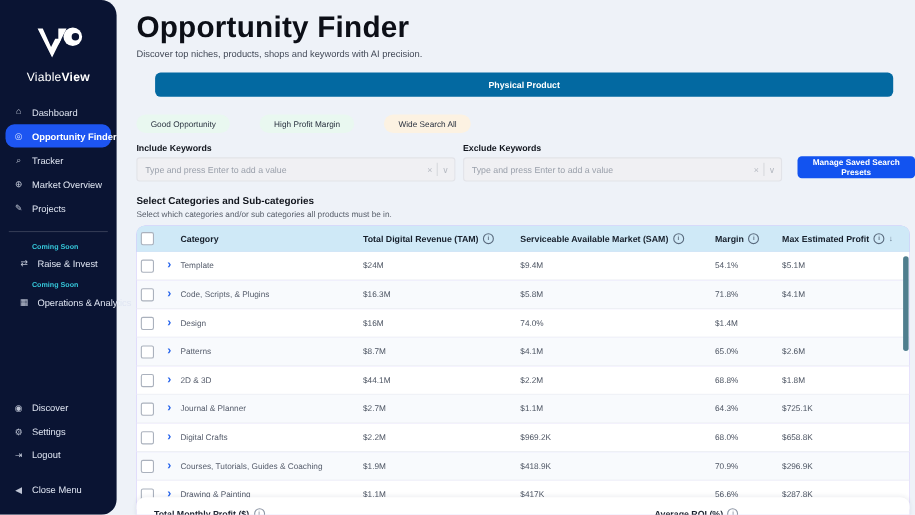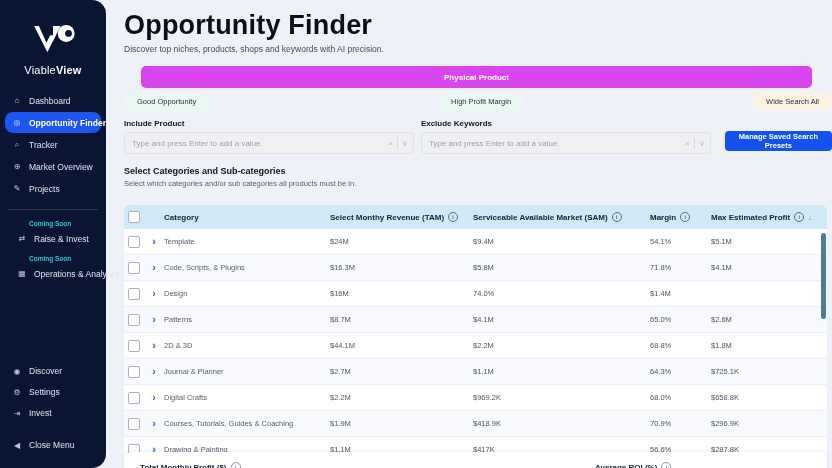--- a/index.html
+++ b/index.html
@@ -33,24 +33,24 @@
   .side-bottom{position:absolute;left:0;right:0;bottom:12px;}
   .side-bottom .nav-item{height:20px;}
   .close-item{margin-top:12px;}
   
   .main{position:absolute;left:106px;top:0;right:0;bottom:0;padding:0 0 0 18px;}
   .page-title{font-size:27px;font-weight:bold;color:#0c0f17;margin:10px 0 0;letter-spacing:.2px;}
   .page-sub{font-size:8.5px;color:#434a58;margin-top:3px;}
   .toggle-row{display:flex;gap:16px;margin:12px 0 0 17px;width:671px;}
   .pbtn{flex:1;height:22px;border:none;border-radius:5px;color:#fff;font-size:8px;font-weight:bold;
         font-family:inherit;cursor:pointer;}
-  .pbtn.physical{background:#d946ef;}
+  .pbtn.physical{background:#0369a1;}
   .pbtn.digital{background:#1253f0;}
   .filters-label{font-size:9px;font-weight:bold;color:#11151d;margin-top:13px;display:flex;align-items:center;gap:4px;}
-  .chips{display:flex;gap:6px;margin-top:5px;justify-content:space-between;}
+  .chips{display:flex;gap:27px;margin-top:16px;}
   .chip{border-radius:10px;padding:4px 13px;font-size:7.5px;color:#2a3240;cursor:pointer;}
   .chip.green{background:#e9f8f0;}
   .chip.orange{background:#fcf2e2;}
   .kw-row{display:flex;margin-top:9px;}
   .kw-col{width:293px;}
   .kw-col.exclude{margin-left:7px;}
   .kw-label{font-size:8px;font-weight:bold;color:#11151d;margin-bottom:4px;}
   .kw-input-wrap{position:relative;height:20px;background:#f0f0f3;border:1px solid #e2e3e8;border-radius:3px;
     display:flex;align-items:center;}
   .kw-input{flex:1;border:none;background:transparent;font-size:8px;color:#3a414d;padding:0 7px;outline:none;
@@ -144,21 +144,21 @@
         <div class="nav-item">
           <span class="ic">◉</span>
           <span>Discover</span>
         </div>
         <div class="nav-item">
           <span class="ic">⚙</span>
           <span>Settings</span>
         </div>
         <div class="nav-item">
           <span class="ic">⇥</span>
-          <span>Invest</span>
+          <span>Logout</span>
         </div>
       </div>
     <div class="nav-item close-item">
       <span class="ic">◀</span>
       <span>Close Menu</span>
     </div>
   </div>
 </div>
 
 <div class="main">
@@ -170,21 +170,21 @@
   </div>
 
   <div class="chips" id="chips">
       <div class="chip green">Good Opportunity</div>
       <div class="chip green">High Profit Margin</div>
       <div class="chip orange">Wide Search All</div>
     </div>
 
   <div class="kw-row">
     <div class="kw-col">
-      <div class="kw-label">Include Product</div>
+      <div class="kw-label">Include Keywords</div>
       <div class="kw-input-wrap">
         <input class="kw-input" placeholder="Type and press Enter to add a value" style="">
         <span class="kw-icons">
           <span>×</span>
           <span class="kw-sep"></span>
           <span>∨</span>
         </span>
       </div>
     </div>
     <div class="kw-col exclude">
@@ -206,21 +206,21 @@
 </div>
 
 <div class="table-wrap">
   <div class="tgrid thead" id="thead">
       <span class="cb"></span>
       <span></span>
       <div class="th">
         <span>Category</span>
       </div>
       <div class="th">
-        <span>Select Monthy Revenue (TAM)</span>
+        <span>Total Digital Revenue (TAM)</span>
         <i class="info">i</i>
       </div>
       <div class="th">
         <span>Serviceable Available Market (SAM)</span>
         <i class="info">i</i>
       </div>
       <div class="th">
         <span>Margin</span>
         <i class="info">i</i>
       </div>

